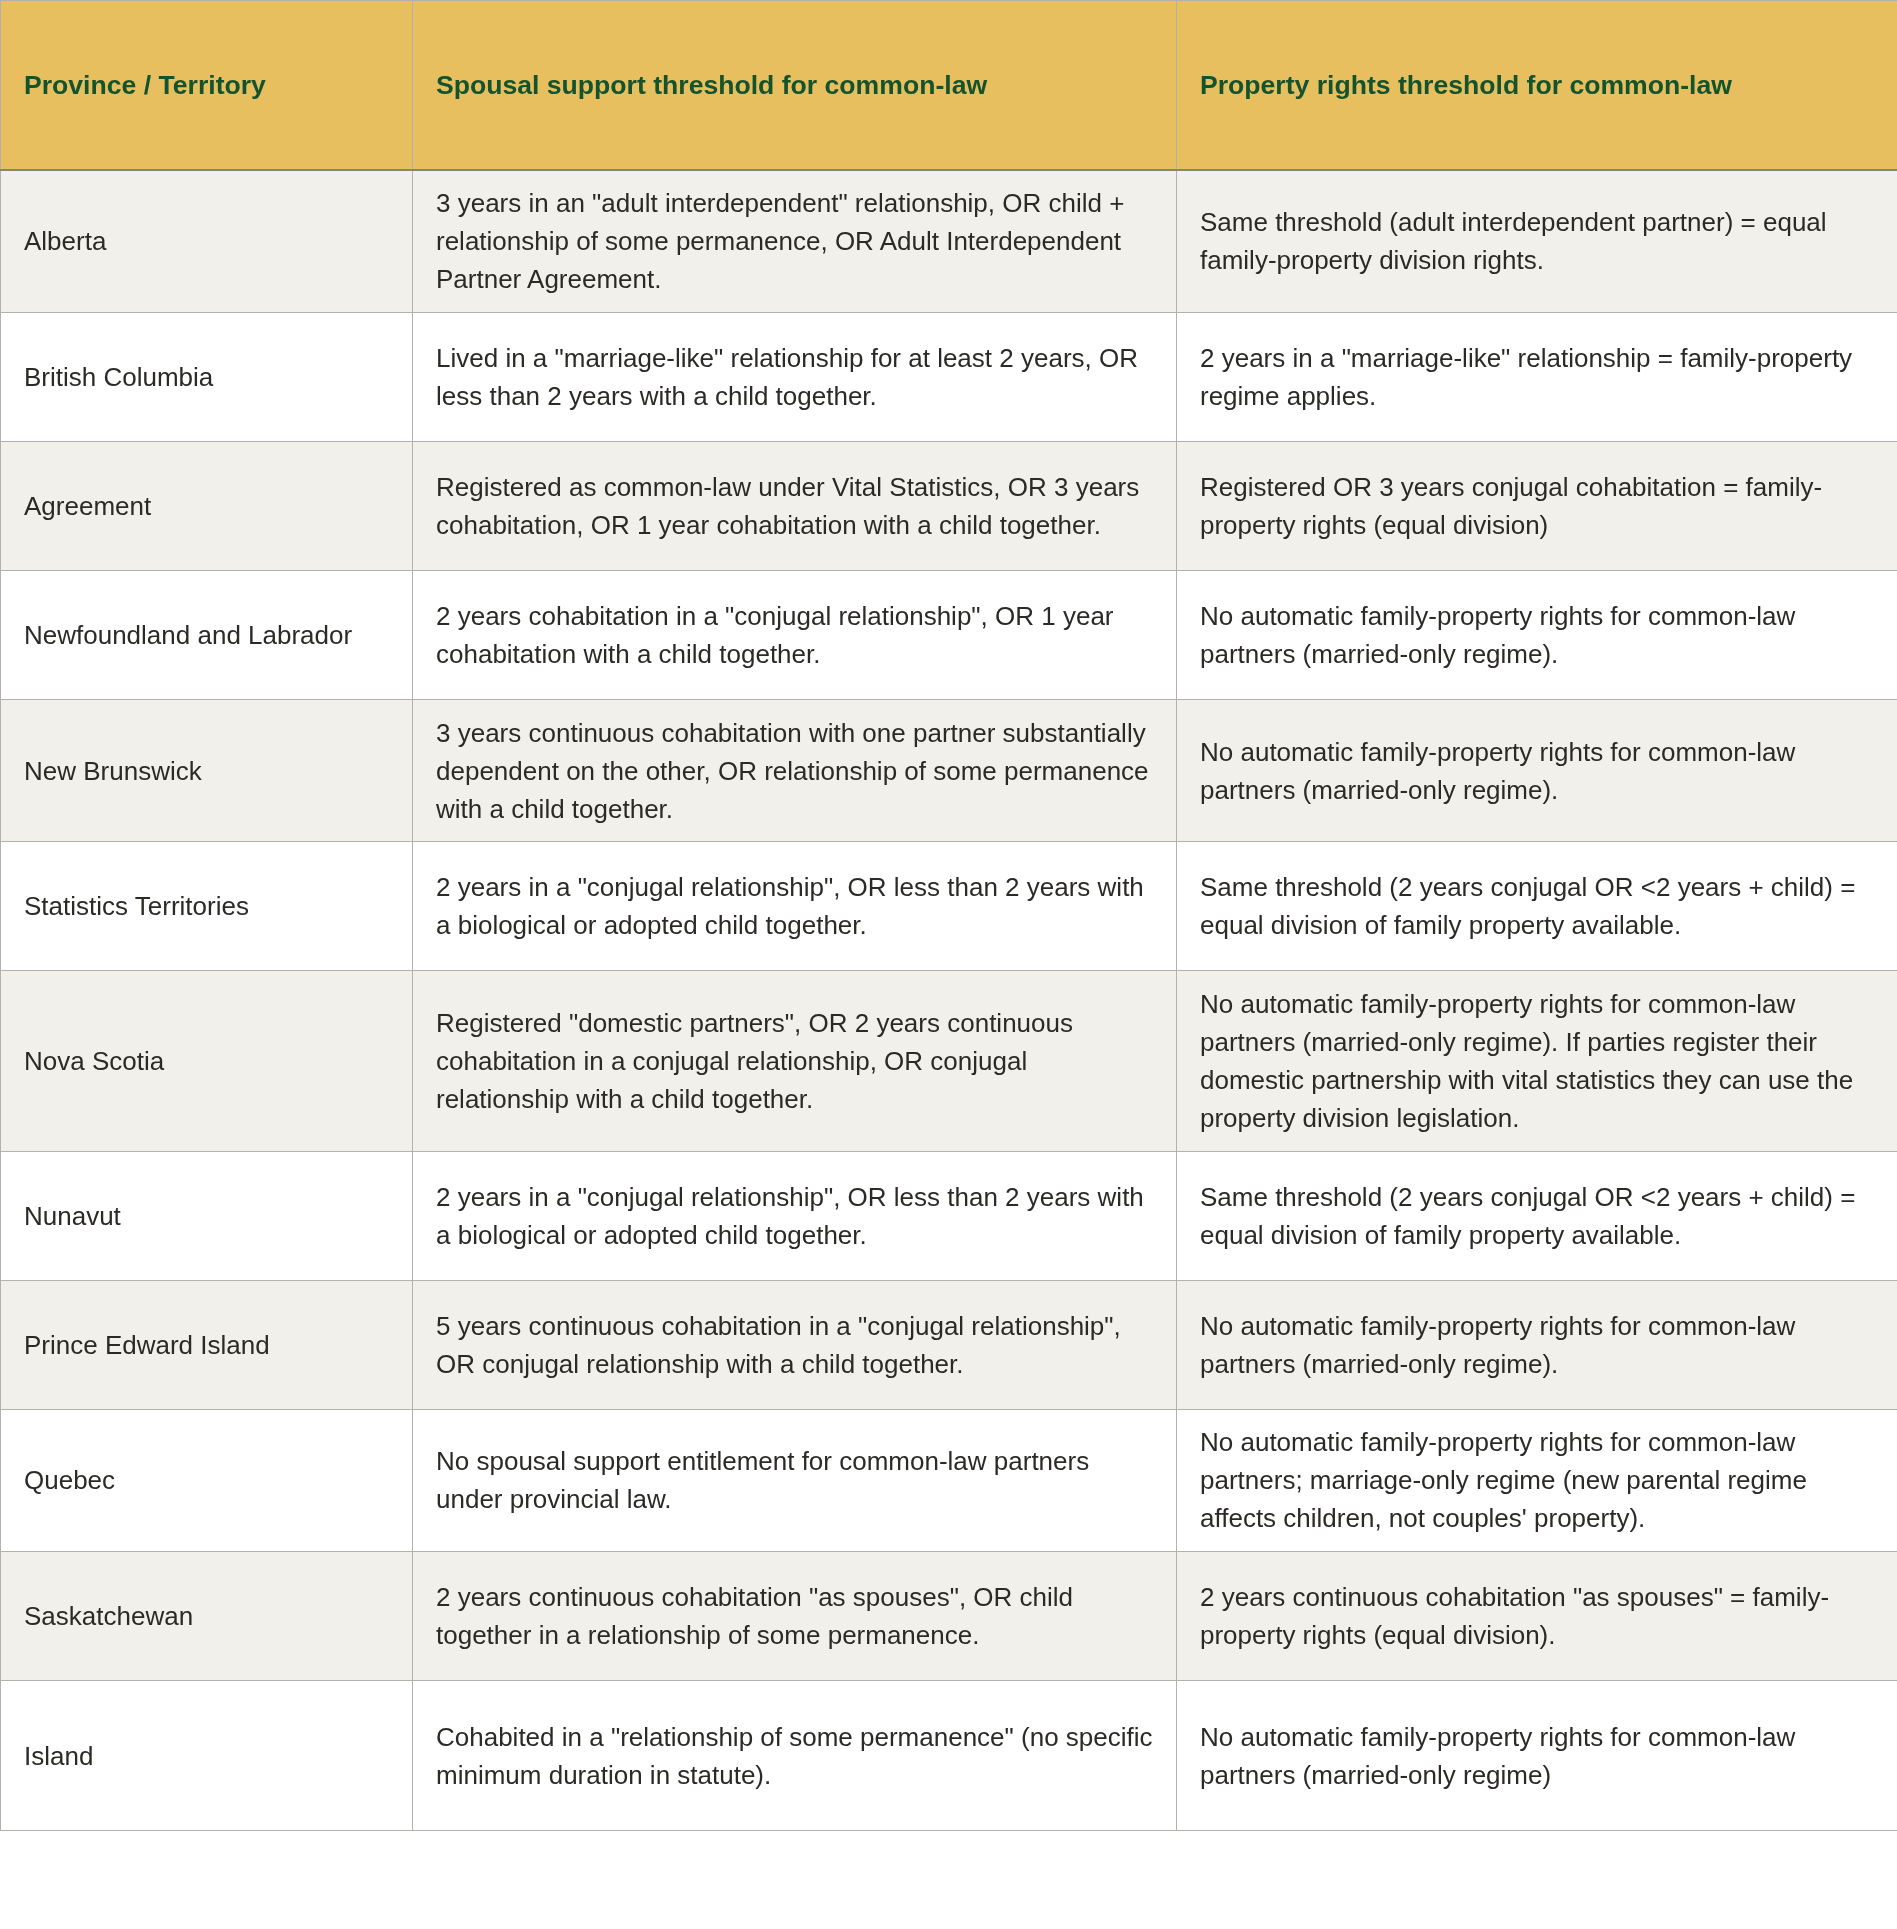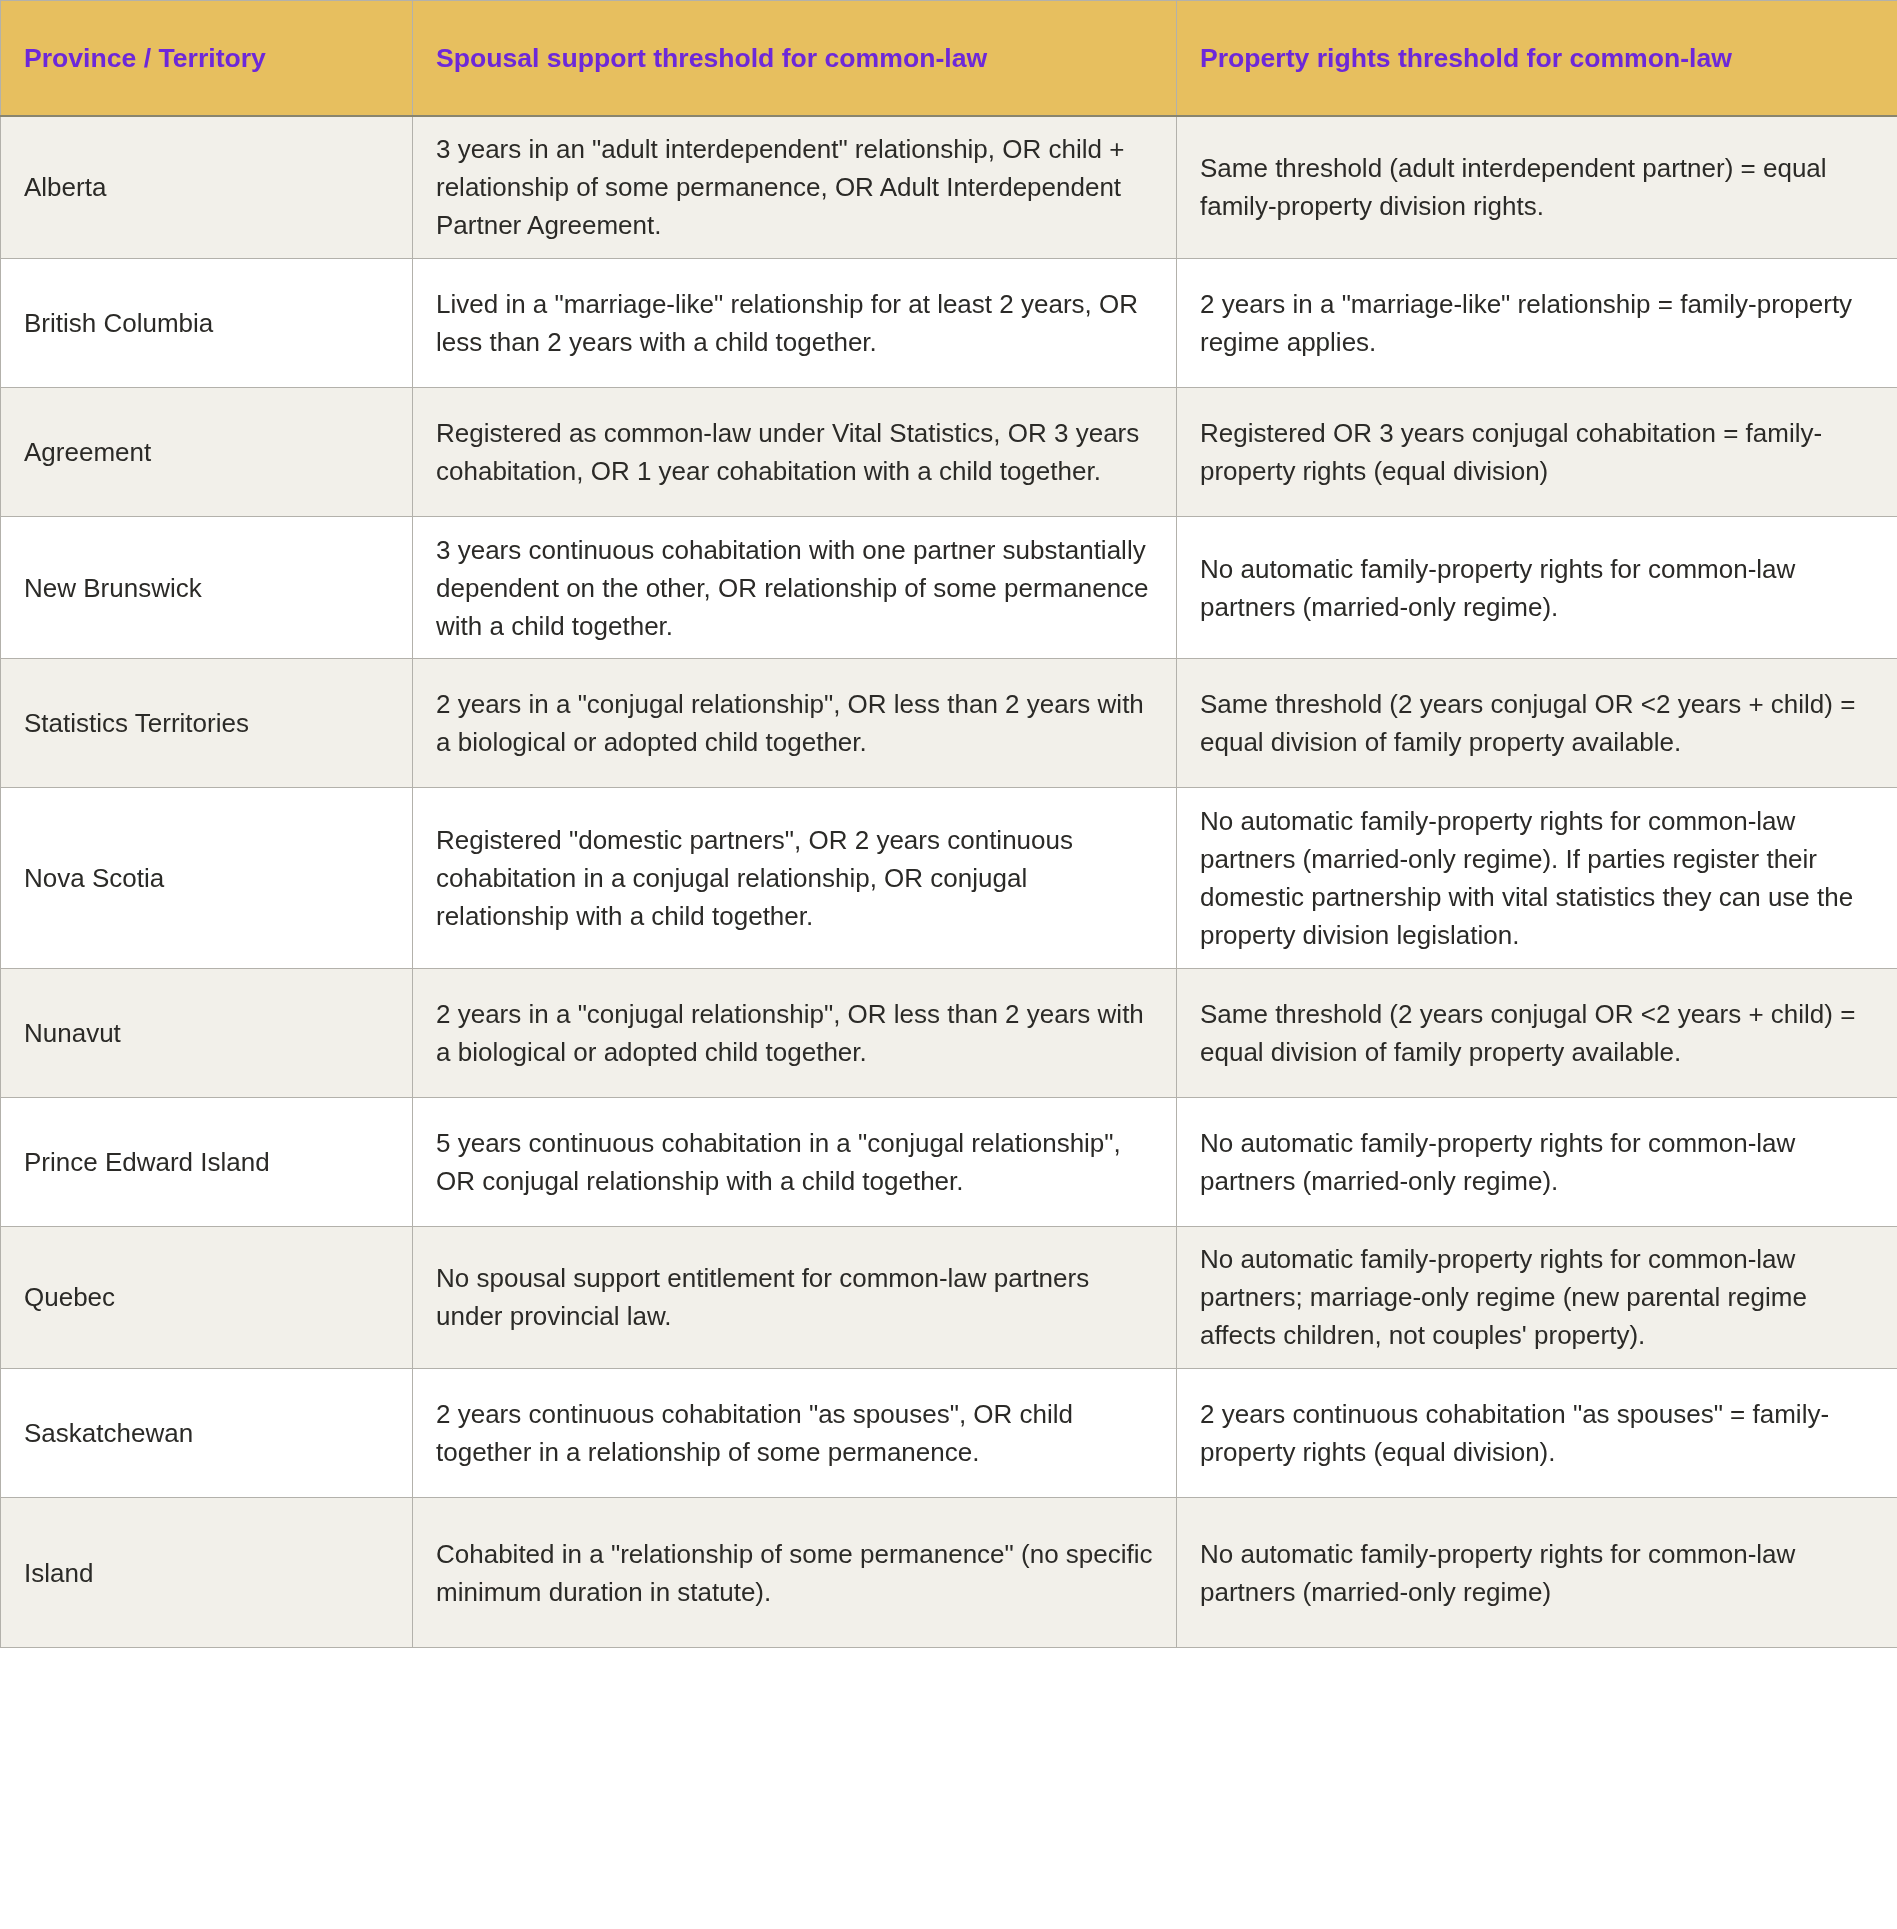--- a/index.html
+++ b/index.html
@@ -27,24 +27,24 @@
     vertical-align: middle;
     text-align: left;
     padding: 13.7px 23px;
     font-size: 26px;
     line-height: 38px;
     box-sizing: border-box;
     word-wrap: break-word;
   }
   thead th {
     background: #e7bf5f;
-    color: #6d28d9;
+    color: #14532d;
     font-weight: 700;
     font-size: 26.6px;
-    height: 115px;
+    height: 169px;
     border-bottom: 2.3px solid #89856f;
   }
   tbody td {
     height: 129px;
     border-top: 1.5px solid #bbb9b2;
   }
   tbody tr:nth-child(odd)  td { background: #f2f0ea; }
   tbody tr:nth-child(even) td { background: #ffffff; }
   tbody tr:last-child td { height: 150px; }
 </style>
@@ -73,20 +73,25 @@
         </tr>
         <tr>
           <td>British Columbia</td>
           <td>Lived in a "marriage-like" relationship for at least 2 years, OR less than 2 years with a child together.</td>
           <td>2 years in a "marriage-like" relationship = family-property regime applies.</td>
         </tr>
         <tr>
           <td>Agreement</td>
           <td>Registered as common-law under Vital Statistics, OR 3 years cohabitation, OR 1 year cohabitation with a child together.</td>
           <td>Registered OR 3 years conjugal cohabitation = family-property rights (equal division)</td>
+        </tr>
+        <tr>
+          <td>Newfoundland and Labrador</td>
+          <td>2 years cohabitation in a "conjugal relationship", OR 1 year cohabitation with a child together.</td>
+          <td>No automatic family-property rights for common-law partners (married-only regime).</td>
         </tr>
         <tr>
           <td>New Brunswick</td>
           <td>3 years continuous cohabitation with one partner substantially dependent on the other, OR relationship of some permanence with a child together.</td>
           <td>No automatic family-property rights for common-law partners (married-only regime).</td>
         </tr>
         <tr>
           <td>Statistics Territories</td>
           <td>2 years in a "conjugal relationship", OR less than 2 years with a biological or adopted child together.</td>
           <td>Same threshold (2 years conjugal OR &lt;2 years + child) = equal division of family property available.</td>

